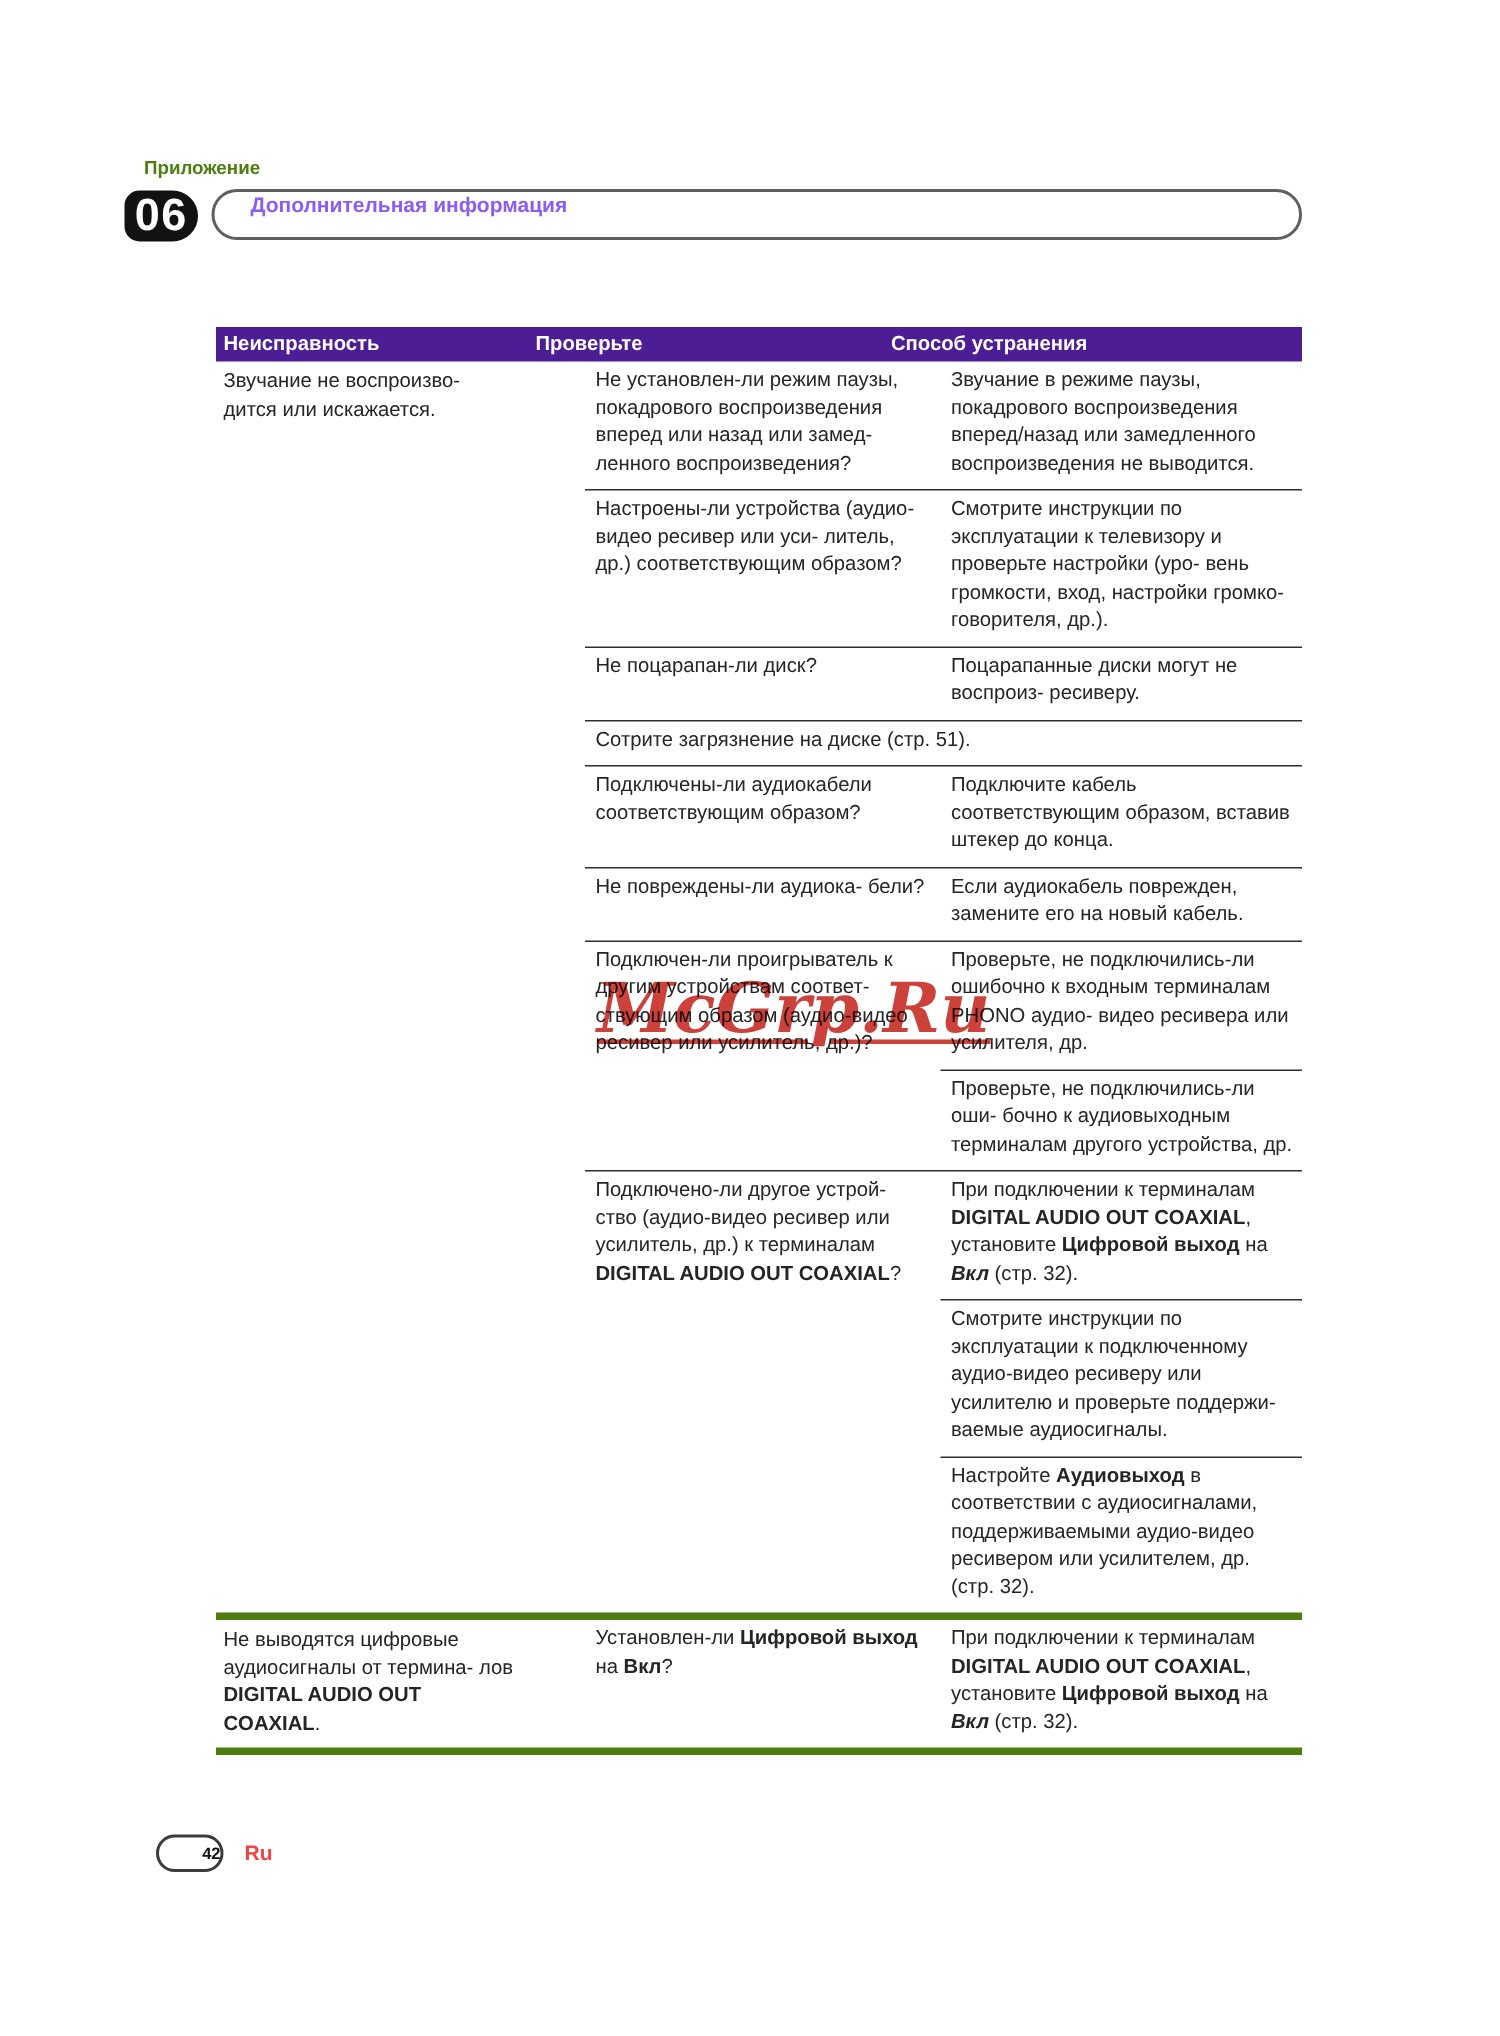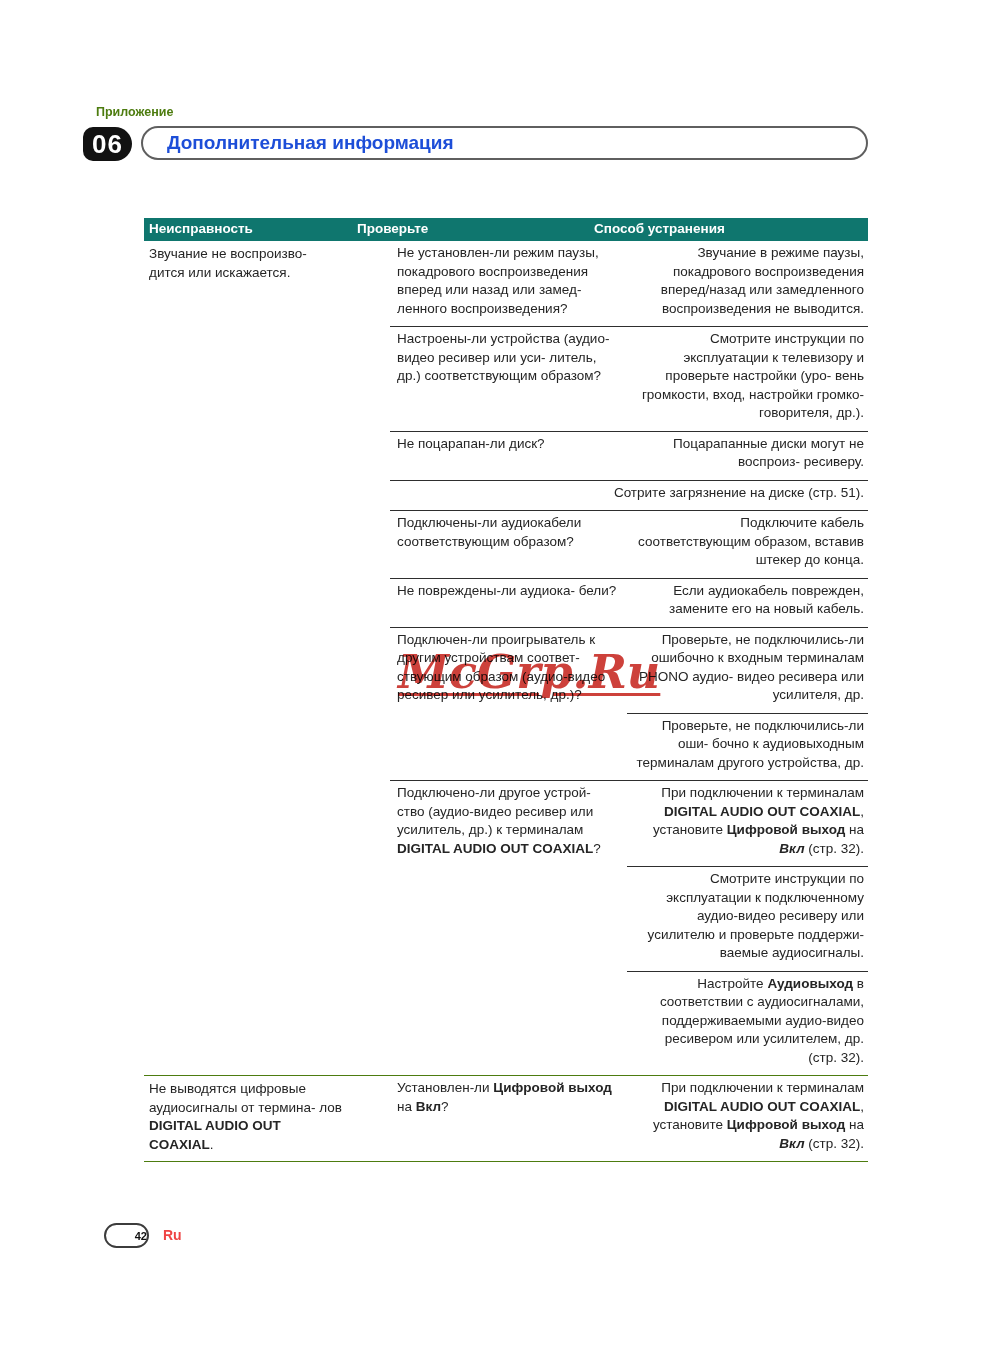--- a/index.html
+++ b/index.html
@@ -3,40 +3,40 @@
 <meta charset="utf-8">
 <style>
   html,body{margin:0;padding:0;background:#fff;}
   .page{position:relative;width:1000px;height:1357px;background:#ffffff;
         font-family:"Liberation Sans",sans-serif;color:#222;overflow:hidden;}
 
   
   .section-label{position:absolute;left:96px;top:105px;font-size:12.5px;font-weight:bold;color:#4d7c0f;}
   .chapter-badge{position:absolute;left:83px;top:127px;width:49px;height:34px;background:#121212;
                  color:#fff;border-radius:10px 17px 17px 10px;display:flex;align-items:center;
-                 justify-content:center;font-size:26px;font-weight:bold;letter-spacing:1px;}
+                 justify-content:center;font-size:30px;font-weight:bold;letter-spacing:1px;}
   .title-box{position:absolute;left:141px;top:126px;width:727px;height:34px;box-sizing:border-box;
-             border:2px solid #5f5f5f;border-radius:17px;display:flex;align-items:center;
-             padding-left:24px;font-size:19px;font-weight:bold;color:#1d4ed8;}
+             border:2px solid #5f5f5f;border-radius:17px;display:flex;align-items:flex-start;
+             padding-left:24px;font-size:14px;font-weight:bold;color:#8b5cf6;}
 
   
   .ttable{position:absolute;left:144px;top:218px;width:724px;font-size:13.5px;line-height:18.5px;color:#252525;}
   .thead{display:flex;background:#191919;color:#fff;font-weight:bold;height:23px;align-items:center;font-size:13.5px;}
   .th1{width:206px;padding-left:5px;box-sizing:border-box;}
   .th2{width:237px;padding-left:7px;box-sizing:border-box;}
   .th3{flex:1;padding-left:7px;box-sizing:border-box;}
 
-  .group{display:flex;border-bottom:1px solid #4d7c0f;}
+  .group{display:flex;border-bottom:5px solid #4d7c0f;}
   .gcol1{width:206px;box-sizing:border-box;padding:4px 6px 7px 5px;}
   .gbody{flex:1;display:flex;flex-direction:column;margin-left:40px;}
   .subrow{display:flex;}
   .subrow + .subrow{border-top:1.5px solid #2e2e2e;}
   .c2{width:237px;box-sizing:border-box;padding:3px 10px 8px 7px;}
   .c3wrap{flex:1;display:flex;flex-direction:column;}
-  .c3cell{padding:3px 4px 8px 7px;text-align:right;}
+  .c3cell{padding:3px 4px 8px 7px;}
   .c3cell + .c3cell{border-top:1.5px solid #2e2e2e;}
   .b{font-weight:bold;}
   .i{font-style:italic;}
 
   
   .watermark{position:absolute;left:398px;top:645px;font-family:"DejaVu Serif",serif;
              font-style:italic;font-weight:bold;font-size:46px;color:#c9302a;
              text-decoration:underline;text-decoration-thickness:3px;text-underline-offset:5px;
              mix-blend-mode:multiply;opacity:.92;white-space:nowrap;}
 
@@ -55,21 +55,21 @@
 
   <div class="chapter-badge" style="background: rgb(18, 18, 18);">
     <span>06</span>
   </div>
 
   <div class="title-box">
     <span>Дополнительная информация</span>
   </div>
 
   <div class="ttable">
-    <div class="thead" style="background: #0f766e;">
+    <div class="thead" style="background: #4c1d95;">
       <div class="th1">Неисправность</div>
       <div class="th2">Проверьте</div>
       <div class="th3">Способ устранения</div>
     </div>
     <div id="table-body">
         <div class="group">
           <div class="gcol1"><span>Звучание не воспроизво- дится или искажается.</span></div>
           <div class="gbody">
             <div class="subrow">
               <div class="c2"><span>Не установлен-ли режим паузы, покадрового воспроизведения вперед или назад или замед- ленного воспроизведения?</span></div>

